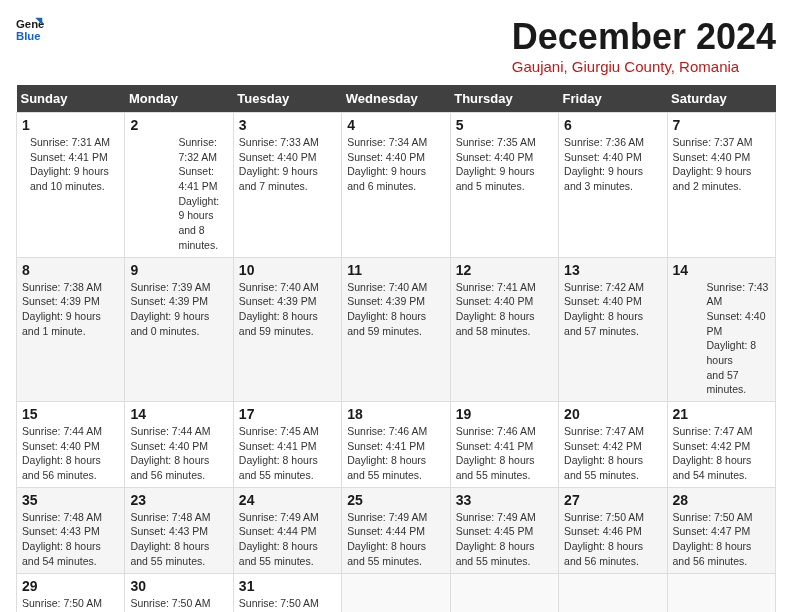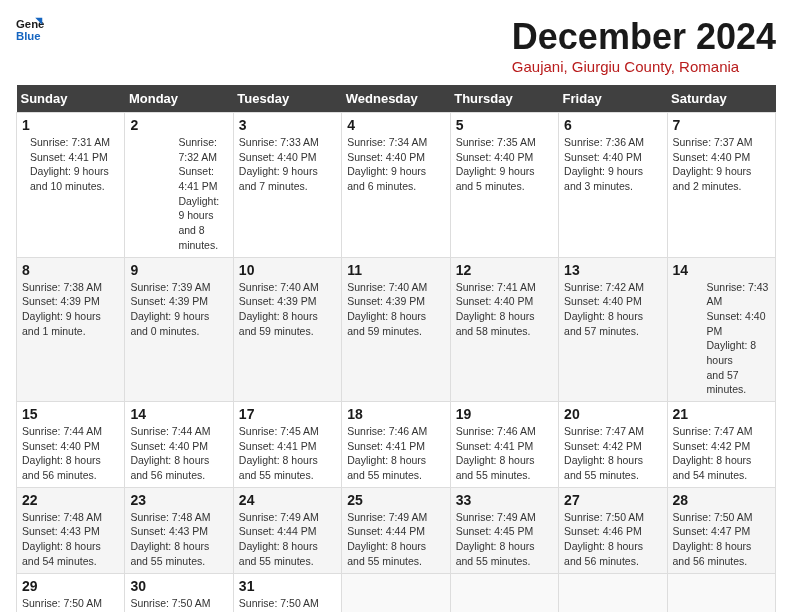--- a/index.html
+++ b/index.html
@@ -258,21 +258,21 @@
         <td>
           <span class="day-num">21</span>
           <div class="day-info" style="white-space: pre-line;">Sunrise: 7:47 AM
 Sunset: 4:42 PM
 Daylight: 8 hours
 and 54 minutes.</div>
         </td>
       </tr>
       <tr>
         <td>
-          <span class="day-num">22</span>
+          <span class="day-num">35</span>
           <div class="day-info" style="white-space: pre-line;">Sunrise: 7:48 AM
 Sunset: 4:43 PM
 Daylight: 8 hours
 and 54 minutes.</div>
         </td>
         <td>
           <span class="day-num">23</span>
           <div class="day-info" style="white-space: pre-line;">Sunrise: 7:48 AM
 Sunset: 4:43 PM
 Daylight: 8 hours

